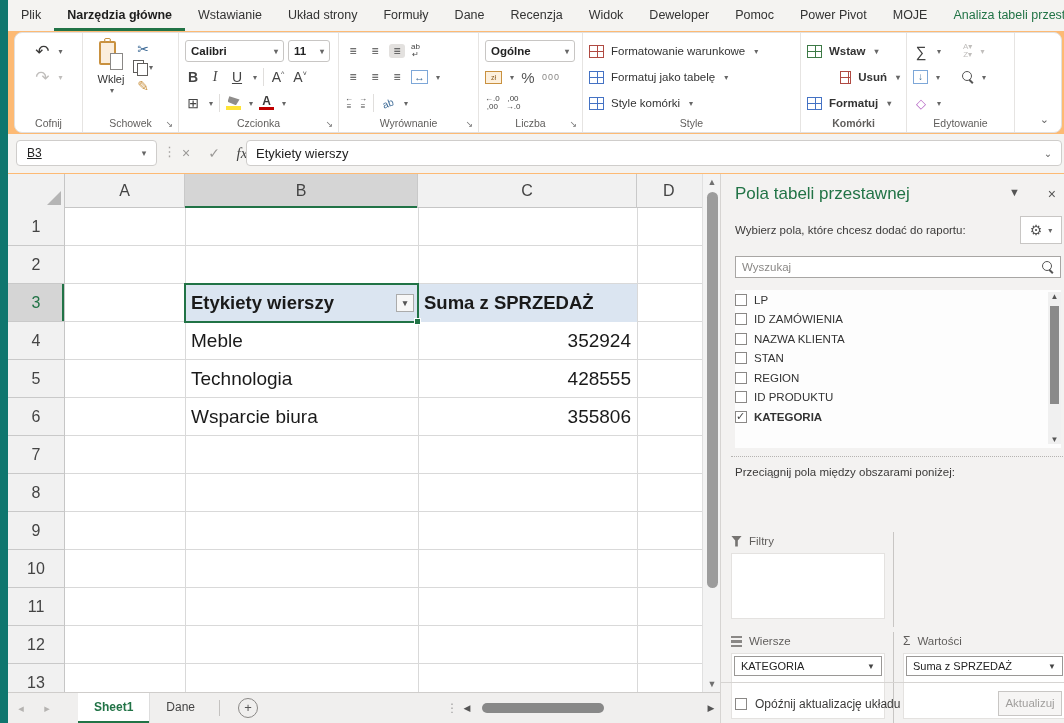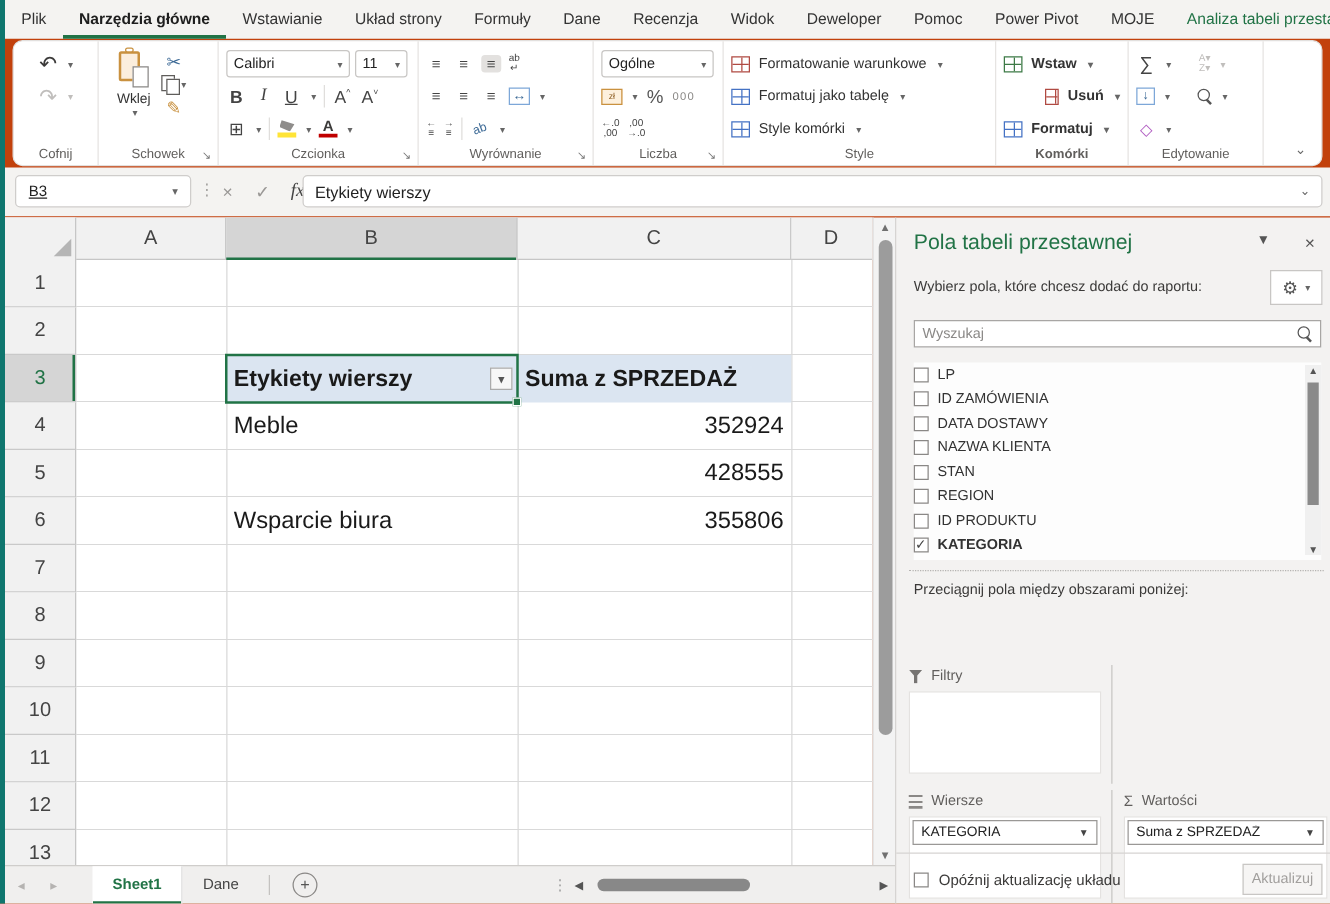--- a/index.html
+++ b/index.html
@@ -1,39 +1,39 @@
 <!DOCTYPE html>
 <html><head>
 <meta charset="utf-8">
 <style>
   * { margin:0; padding:0; box-sizing:border-box; }
   html,body { background:#e8e8e8; }
   #app {
     position:relative; width:1064px; height:723px; overflow:hidden;
-    background:#c2410c; font-family:"Liberation Sans", sans-serif; color:#333;
-    border-left:4px solid #0f766e;
+    background:#fdba74; font-family:"Liberation Sans", sans-serif; color:#333;
+    border-left:8px solid #0f766e;
   }
   
   .tabrow { position:absolute; left:0; top:0; width:1060px; height:31px; display:flex; align-items:center; background:#f4f3f1; }
   .tab { padding:0 13px; font-size:12.5px; color:#333; height:31px; line-height:31px; cursor:default; white-space:nowrap; }
   .tab.active { font-weight:bold; color:#1e1e1e; box-shadow:inset 0 -3px 0 #217346; }
   .tab.contextual { color:#217346; }
   .tab-spacer { flex:1; }
   .share-ic { width:26px; height:20px; position:relative; margin-right:8px; }
   
   .ribbon { position:absolute; left:6px; top:32px; width:1048px; height:101px; background:#fff; border:1px solid #e2e0de; border-radius:8px; display:flex; }
   .rgroup { position:relative; height:100%; border-right:1px solid #e6e4e2; padding:5px 6px 18px 6px; }
   .rgroup:last-child { border-right:none; }
   .rlabel { position:absolute; bottom:3px; left:0; right:0; text-align:center; font-size:10.5px; color:#605e5c; }
   .launcher { position:absolute; bottom:3px; right:5px; font-size:9px; color:#777; cursor:pointer; }
   .rrow { display:flex; align-items:center; height:26px; gap:6px; }
   .ric { font-size:14px; color:#444; display:inline-block; text-align:center; min-width:16px; cursor:pointer; }
   .dd { font-size:8px; color:#666; margin-left:2px; cursor:pointer; }
   .dis { color:#c0bebc !important; }
-  .combo { display:flex; align-items:center; justify-content:space-between; background:#fff; border:1px solid #c8c6c4; border-radius:3px; font-size:11.5px; padding:1px 5px; height:22px; color:#222; cursor:pointer; }
+  .combo { display:flex; align-items:center; justify-content:space-between; background:#fff; border:1px solid #c8c6c4; border-radius:3px; font-size:11.5px; padding:1px 5px; height:22px; color:#222; cursor:pointer;font-weight:bold; }
   .pressed { background:#e3e1df; border-radius:3px; }
   
   .clip { position:relative; width:24px; height:30px; margin:2px auto 0; }
   .clip .board { position:absolute; left:0; top:1px; width:17px; height:24px; border:2px solid #c9913f; border-radius:2px; background:#fbeedd; }
   .clip .tab2 { position:absolute; left:5px; top:-2px; width:7px; height:4px; border:1.5px solid #c9913f; border-radius:2px; background:#fff; }
   .clip .page { position:absolute; right:0; bottom:0; width:13px; height:17px; background:#fff; border:1.3px solid #8a8886; }
   .copy-ic { position:relative; width:14px; height:15px; }
   .copy-ic::before, .copy-ic::after { content:""; position:absolute; width:9px; height:11px; border:1.2px solid #5f5d5b; background:#fff; }
   .copy-ic::before { left:0; top:0; } .copy-ic::after { left:4px; top:3px; }
   .stack { display:inline-flex; flex-direction:column; align-items:center; line-height:8px; font-size:8px; color:#444; }
@@ -420,20 +420,23 @@
         <span>Etykiety wierszy</span>
         <span class="filterbtn">▾</span>
       </div>
       <div class="pcell hdr" style="left:353px;top:76px;width:219px;">
         <span>Suma z SPRZEDAŻ</span>
       </div>
 
       <div class="pcell" style="left:120px;top:114px;width:233px;">
           <span>Meble</span>
         </div>
+      <div class="pcell" style="left:120px;top:152px;width:233px;">
+          <span>Technologia</span>
+        </div>
       <div class="pcell" style="left:120px;top:190px;width:233px;">
           <span>Wsparcie biura</span>
         </div>
       <div class="pcell num" style="left:353px;top:114px;width:219px;padding-left:44px;">
           <span>352924</span>
         </div>
       <div class="pcell num" style="left:353px;top:152px;width:219px;">
           <span>428555</span>
         </div>
       <div class="pcell num" style="left:353px;top:190px;width:219px;">
@@ -490,24 +493,20 @@
       <div class="field">
           <span class="cb"></span>
           <span>LP</span>
         </div>
       <div class="field">
           <span class="cb"></span>
           <span>ID ZAMÓWIENIA</span>
         </div>
       <div class="field">
           <span class="cb"></span>
-          <span>DATA DOSTAWY</span>
-        </div>
-      <div class="field">
-          <span class="cb"></span>
           <span>NAZWA KLIENTA</span>
         </div>
       <div class="field">
           <span class="cb"></span>
           <span>STAN</span>
         </div>
       <div class="field">
           <span class="cb"></span>
           <span>REGION</span>
         </div>

